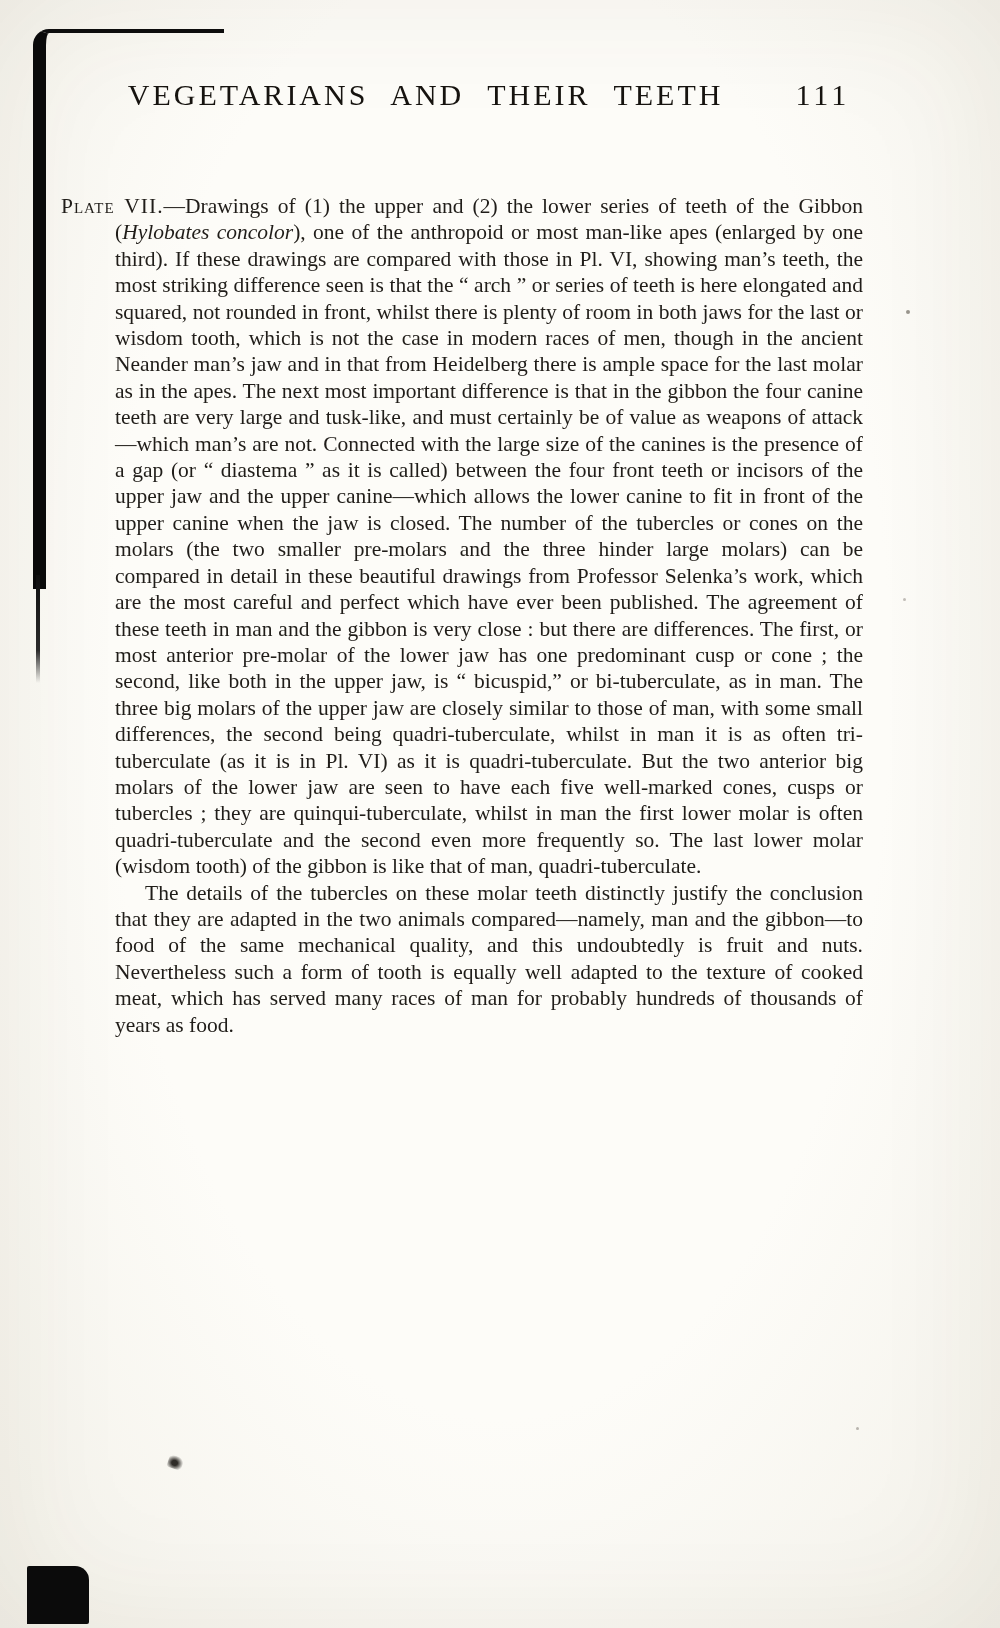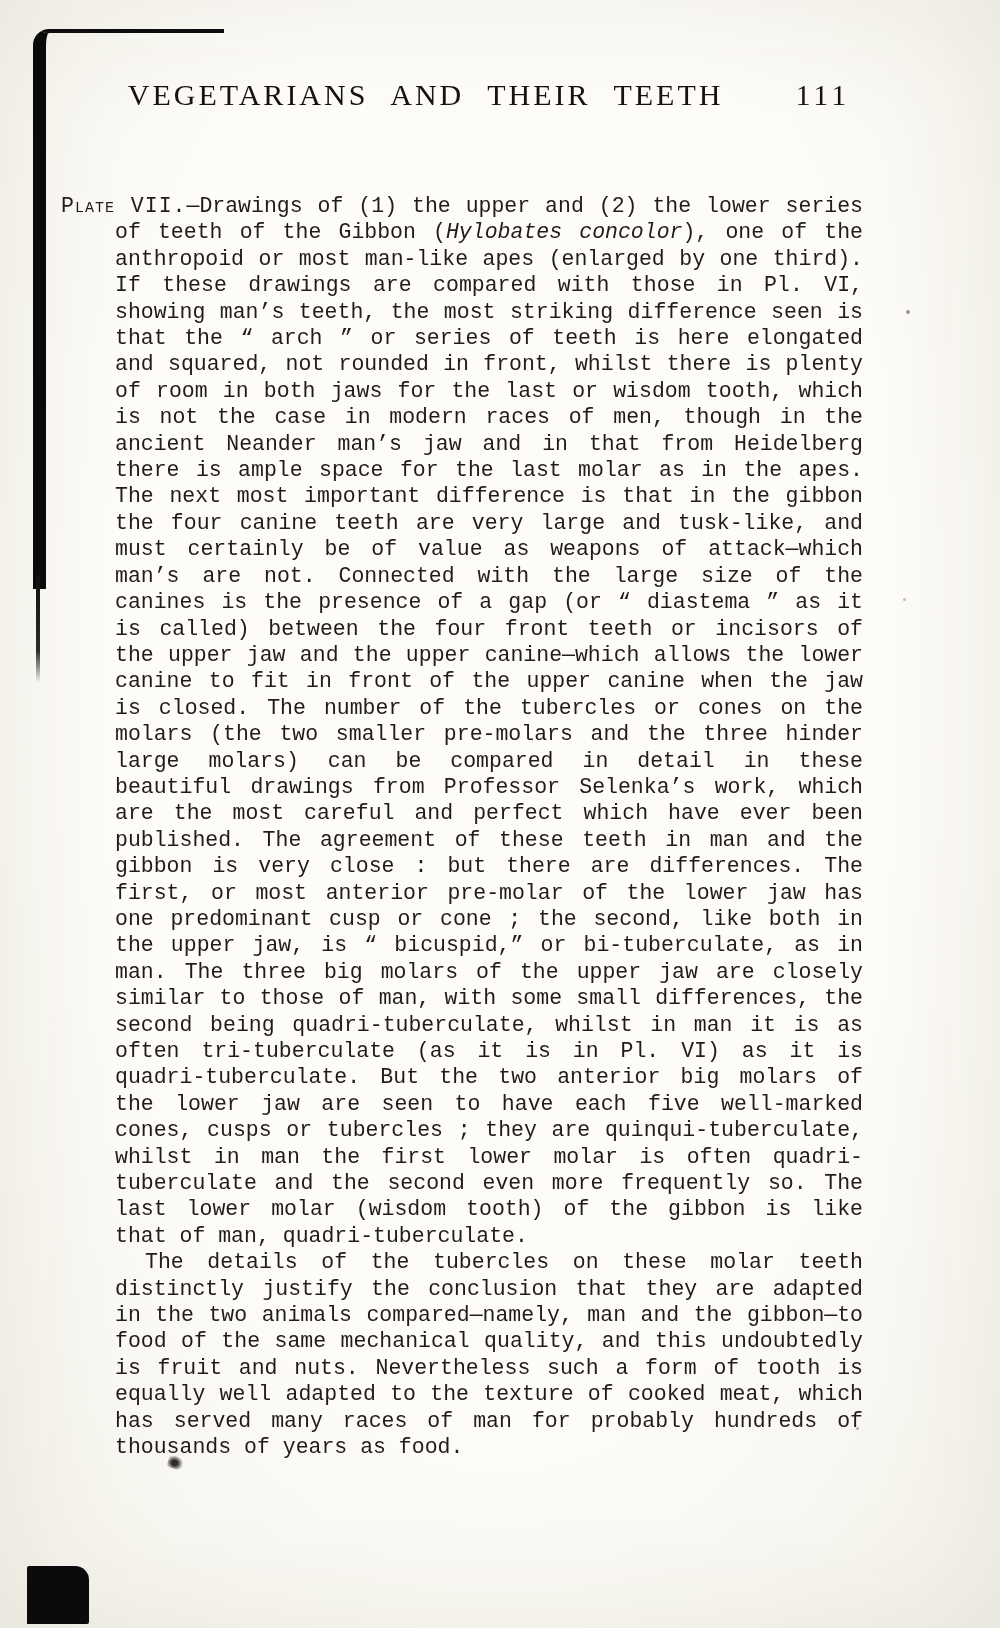--- a/index.html
+++ b/index.html
@@ -95,21 +95,20 @@
     left: 115px;
     width: 748px;
     font-size: 21.5px;
     line-height: 26.4px;
     text-align: justify;
     color: var(--ink, #201d19);
   }
   .para {
     margin: 0;
     padding: 0;
-    font-family: Liberation Mono, monospace;
   }
   .para-plate {
     text-indent: -54px; 
   }
   .para-indent {
     text-indent: 30px;
   }
   .smallcaps {
     font-variant: small-caps;
     letter-spacing: 1px;

